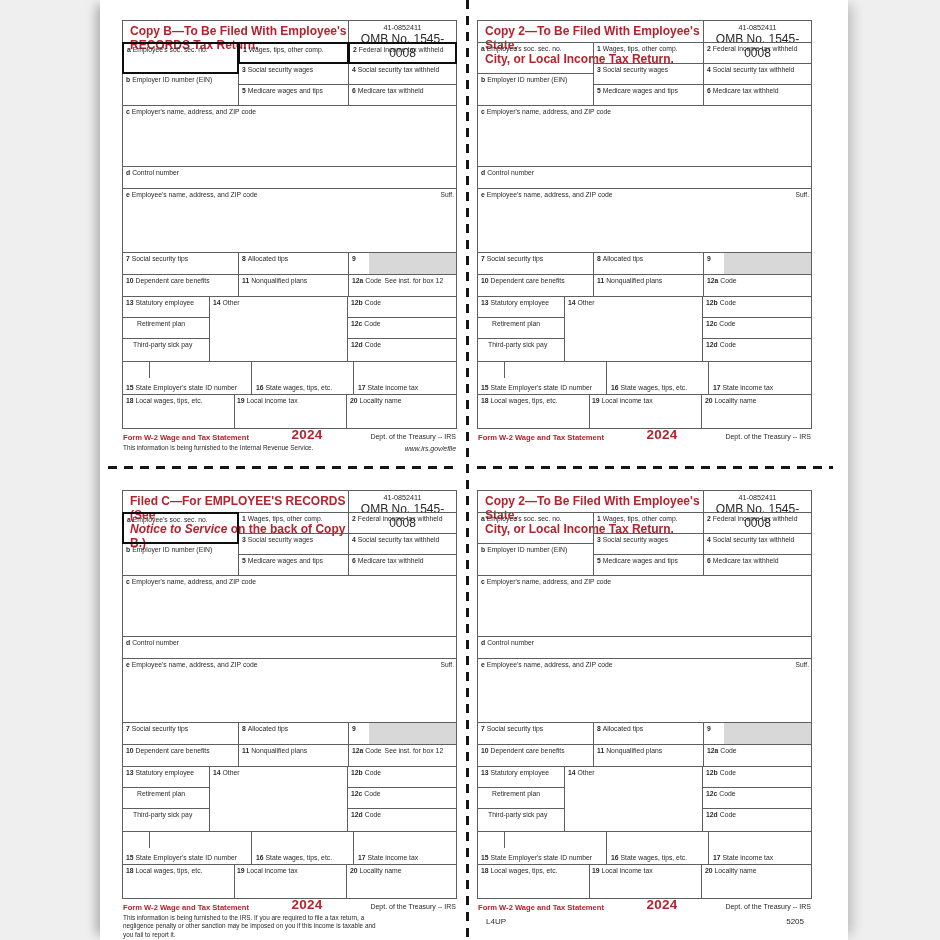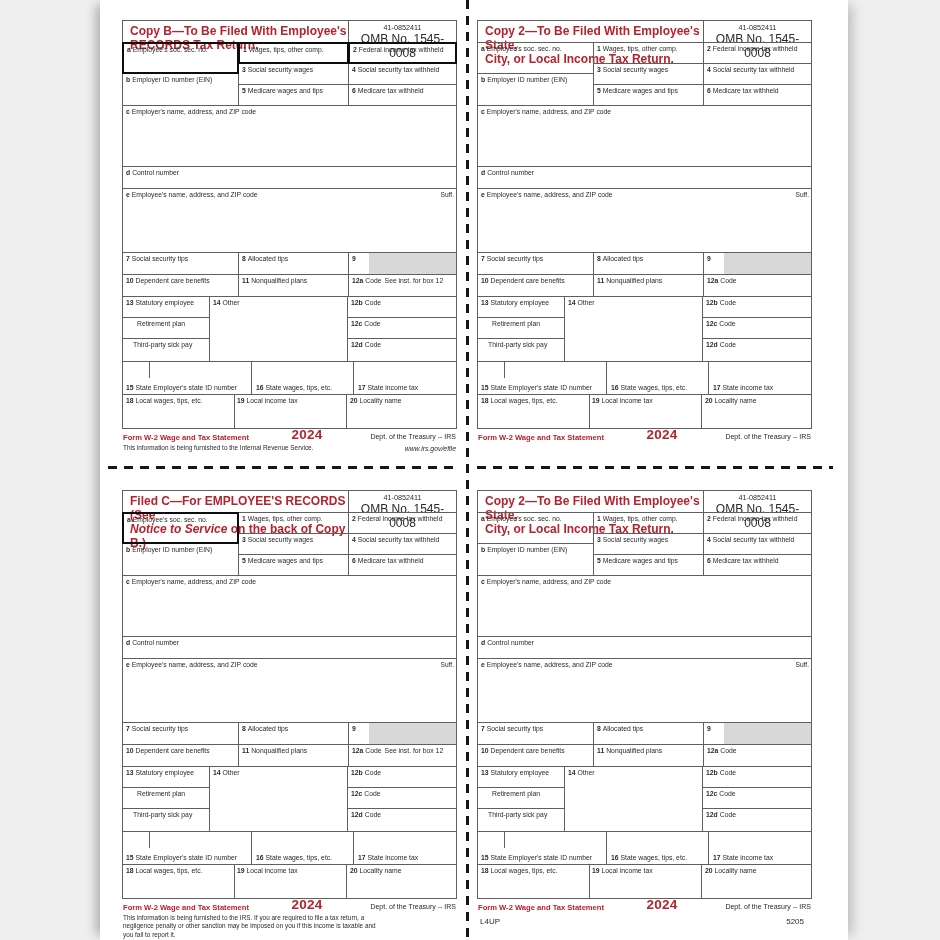--- a/index.html
+++ b/index.html
@@ -70,21 +70,21 @@
   .l17{position:absolute;left:235px;bottom:2px;font-size:6.8px;}
   .l18{position:absolute;left:3px;top:2px;font-size:6.8px;}
   .l19{position:absolute;left:114px;top:2px;font-size:6.8px;}
   .l20{position:absolute;left:227px;top:2px;font-size:6.8px;}
   
   .f-label{position:absolute;left:1px;top:413px;color:var(--red);font-weight:700;font-size:7.6px;}
   .f-year{position:absolute;left:130px;width:110px;top:407px;text-align:center;color:var(--red);font-weight:700;font-size:13.5px;letter-spacing:.3px;}
   .f-dept{position:absolute;right:1px;top:413px;font-size:7px;}
   .f-note{position:absolute;left:1px;top:424px;width:258px;font-size:6.4px;line-height:1.3;}
   .f-note-right{position:absolute;right:1px;top:425px;font-size:6.9px;font-style:italic;}
-  .f-corner-left{position:absolute;left:3px;top:427px;font-size:8px;}
+  .f-corner-left{position:absolute;left:9px;top:427px;font-size:8px;}
   .f-corner-right{position:absolute;right:8px;top:427px;font-size:8px;}
 </style>
 </head>
 <body>
 
 <div id="page">
   <div class="sheet"></div>
   <div class="vcut"></div>
   <div class="hcut left"></div>
   <div class="hcut right"></div>

